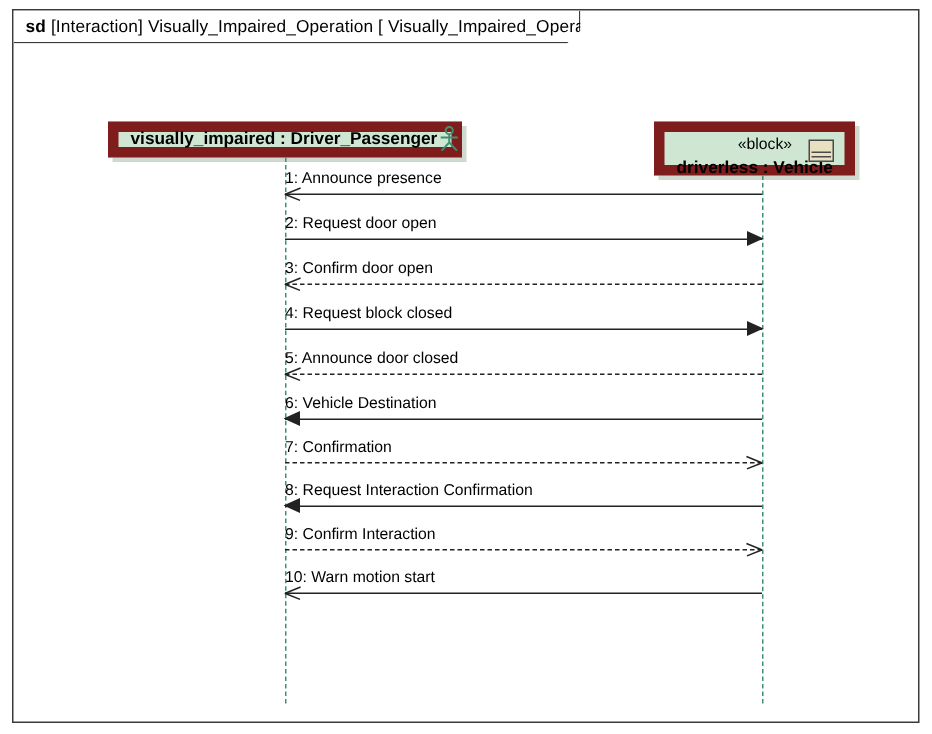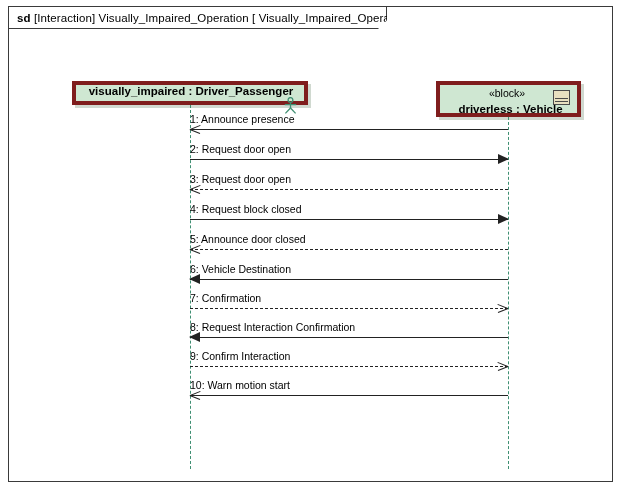--- a/index.html
+++ b/index.html
@@ -52,57 +52,56 @@
   }
   #frame-header .hdr-kind {
     font-weight: bold;
     text-align: center;
   }
 
   
   .lifeline-head {
     position: absolute;
     background: #cfe7d2;
-    border: 4px solid #7f1d1d;
+    border: 7px solid #7f1d1d;
     box-sizing: border-box;
     box-shadow: 3px 3px 0 rgba(150,170,150,0.45);
-    flex-direction: column;
   }
   #lifeline-head-left {
     left: 63px;
     top: 74px;
     width: 236px;
     height: 24px;
     display: flex;
     align-items: center;
     padding: 0 6px 0 8px;
   }
   #lifeline-head-right {
     left: 427px;
     top: 74px;
-    width: 145px;
+    width: 134px;
     height: 36px;
     padding: 2px 6px 0 8px;
   }
   .head-label {
     font-size: 11.5px;
     font-weight: bold;
     color: #000000;
     white-space: nowrap;
   }
   #lifeline-head-right .stereotype {
     font-size: 10.5px;
     font-weight: normal;
     color: #000000;
     text-align: center;
     width: 118px;
     line-height: 13px;
   }
   #lifeline-head-right .name-row {
-    text-align: center;
+    text-align: left;
     width: 125px;
     line-height: 15px;
   }
 
   
   .actor-icon {
     margin-left: auto;
     width: 15px;
     height: 18px;
     flex: 0 0 auto;
@@ -272,21 +271,21 @@
 
   <div class="message" style="top:152px">
     <div class="msg-line"></div>
     <div class="arrow filled-right"></div>
     <div class="msg-label">2: Request door open</div>
   </div>
 
   <div class="message" style="top:182px">
     <div class="msg-line dashed"></div>
     <div class="arrow open-left"></div>
-    <div class="msg-label">3: Request door open</div>
+    <div class="msg-label">3: Confirm door open</div>
   </div>
 
   <div class="message" style="top:212px">
     <div class="msg-line"></div>
     <div class="arrow filled-right"></div>
     <div class="msg-label">4: Request block closed</div>
   </div>
 
   <div class="message" style="top:242px">
     <div class="msg-line dashed"></div>

